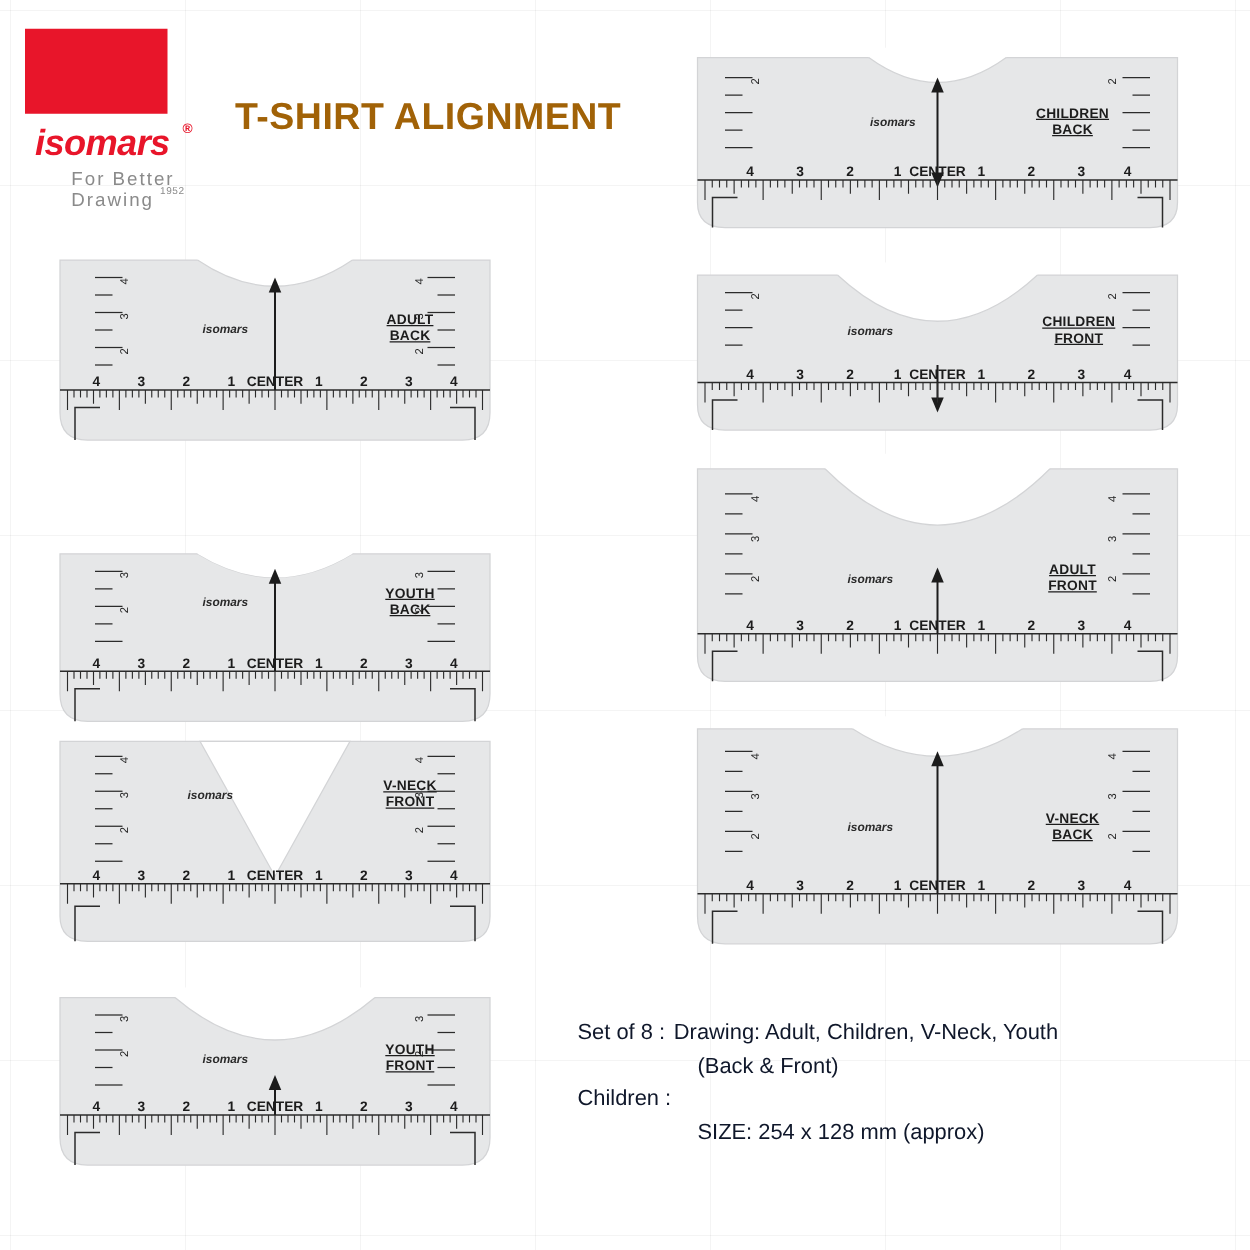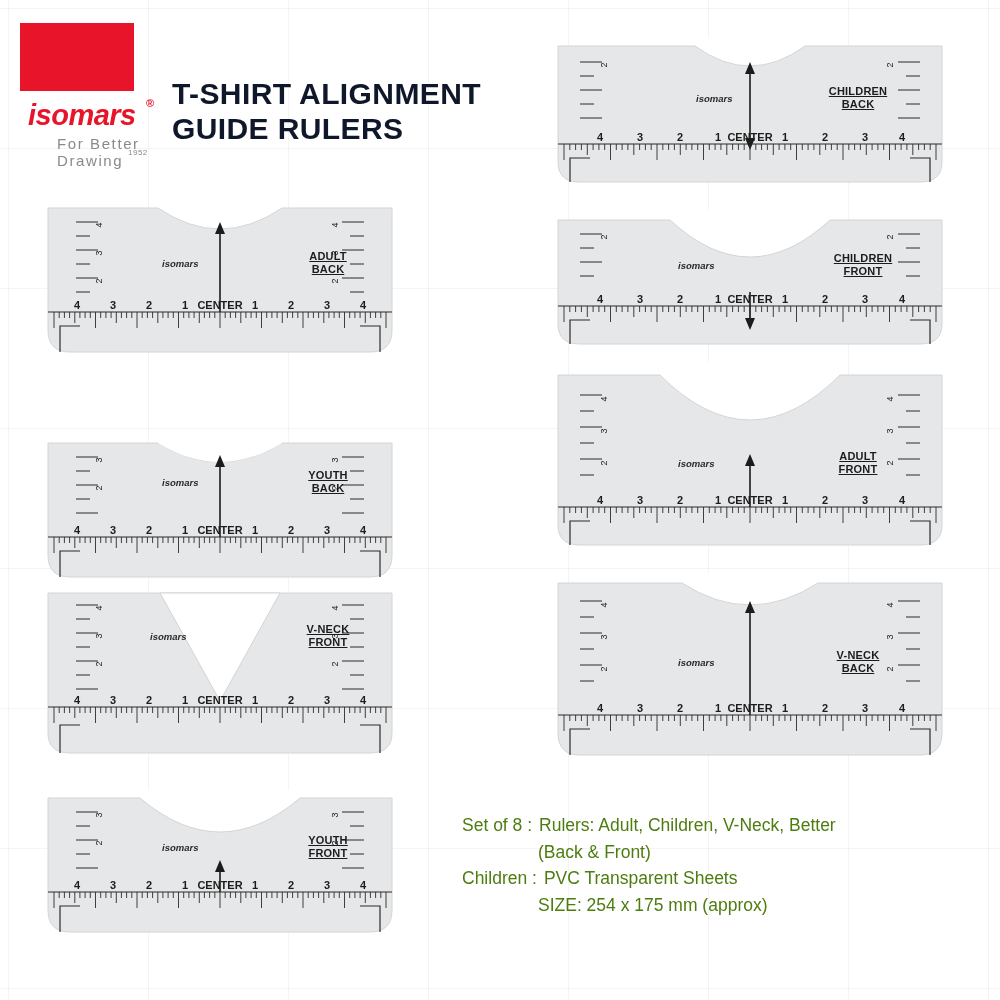--- a/index.html
+++ b/index.html
@@ -74,23 +74,23 @@
     left: 108px;
     top: 125px;
     font-size: 8px;
     color: #8a8a8a;
     letter-spacing: 0.5px;
   }
 
   
   #title {
     position: absolute;
-    left: 172px;
+    left: 188px;
     top: 76px;
-    color: #0f172a;
+    color: #a16207;
     font-size: 30px;
     font-weight: bold;
     line-height: 1.17;
     letter-spacing: 0.4px;
   }
 
   
   .ruler {
     position: absolute;
   }
@@ -117,53 +117,52 @@
     color: #2a2a2a;
   }
 
   
   #specs {
     position: absolute;
     left: 462px;
     top: 812px;
     width: 520px;
     font-size: 17.5px;
-    color: #4d7c0f;
+    color: #0f172a;
     line-height: 1.52;
   }
   .spec-row {
     display: flex;
     align-items: flex-start;
   }
   .spec-key {
     white-space: nowrap;
   }
   .spec-val {
     margin-left: 7px;
   }
   .spec-indent {
-    margin-left: 76px;
+    margin-left: 96px;
   }
 </style>
 </head>
 <body>
 
 <div id="grid"></div>
 
 <div id="logo-block">
   <div id="logo-red"></div>
   <div id="logo-word">isomars</div>
   <div id="logo-reg">®</div>
   <div id="logo-tag">For Better Drawing</div>
   <div id="logo-year">1952</div>
 </div>
 
 <div id="title">
   <div>T-SHIRT ALIGNMENT</div>
-  <div>GUIDE RULERS</div>
 </div>
 
 <div class="ruler" style="left:40px; top:200px; width:360px; height:160px;">
   <svg width="360" height="160" viewBox="0 0 360 160">
     <defs>
       <clipPath id="clip1">
           <rect x="0" y="0" width="360" height="160"></rect>
         </clipPath>
     </defs>
     <path d="M8,8 H352 V130 Q352,152 330,152 H30 Q8,152 8,130 Z" fill="#e6e7e8" stroke="#d3d4d6" stroke-width="1"></path>
@@ -1077,21 +1076,20 @@
       </g>
     </svg>
   <div class="brand" style="left:128px; top:92px;">isomars</div>
   <div class="ruler-label" style="left:258px; top:84px; width:100px;">V-NECK
 BACK</div>
 </div>
 
 <div id="specs">
   <div class="spec-row">
     <span class="spec-key">Set of 8 :</span>
-    <span class="spec-val">Rulers: Adult, Children, V-Neck, Better</span>
+    <span class="spec-val">Drawing: Adult, Children, V-Neck, Youth</span>
   </div>
   <div class="spec-indent">(Back &amp; Front)</div>
   <div class="spec-row">
     <span class="spec-key">Children :</span>
-    <span class="spec-val">PVC Transparent Sheets</span>
   </div>
-  <div class="spec-indent">SIZE: 254 x 175 mm (approx)</div>
+  <div class="spec-indent">SIZE: 254 x 128 mm (approx)</div>
 </div>
 
 </body></html>

